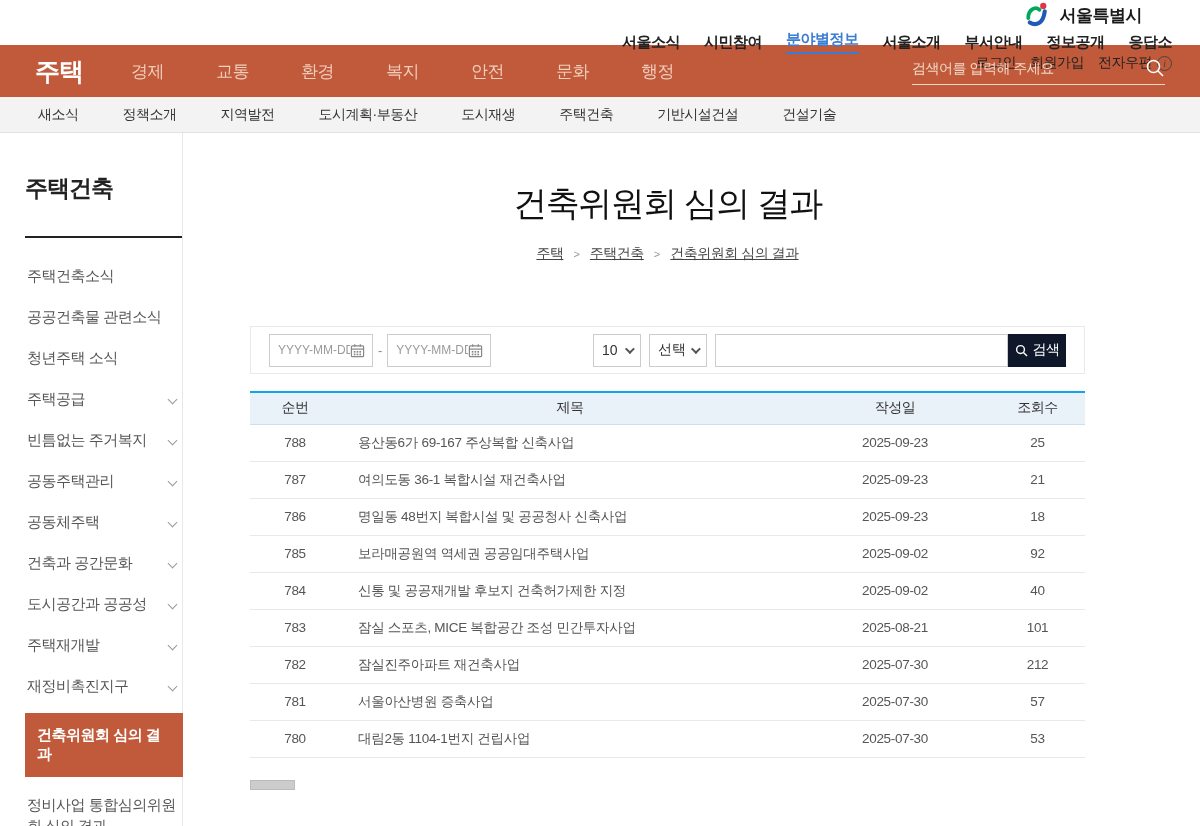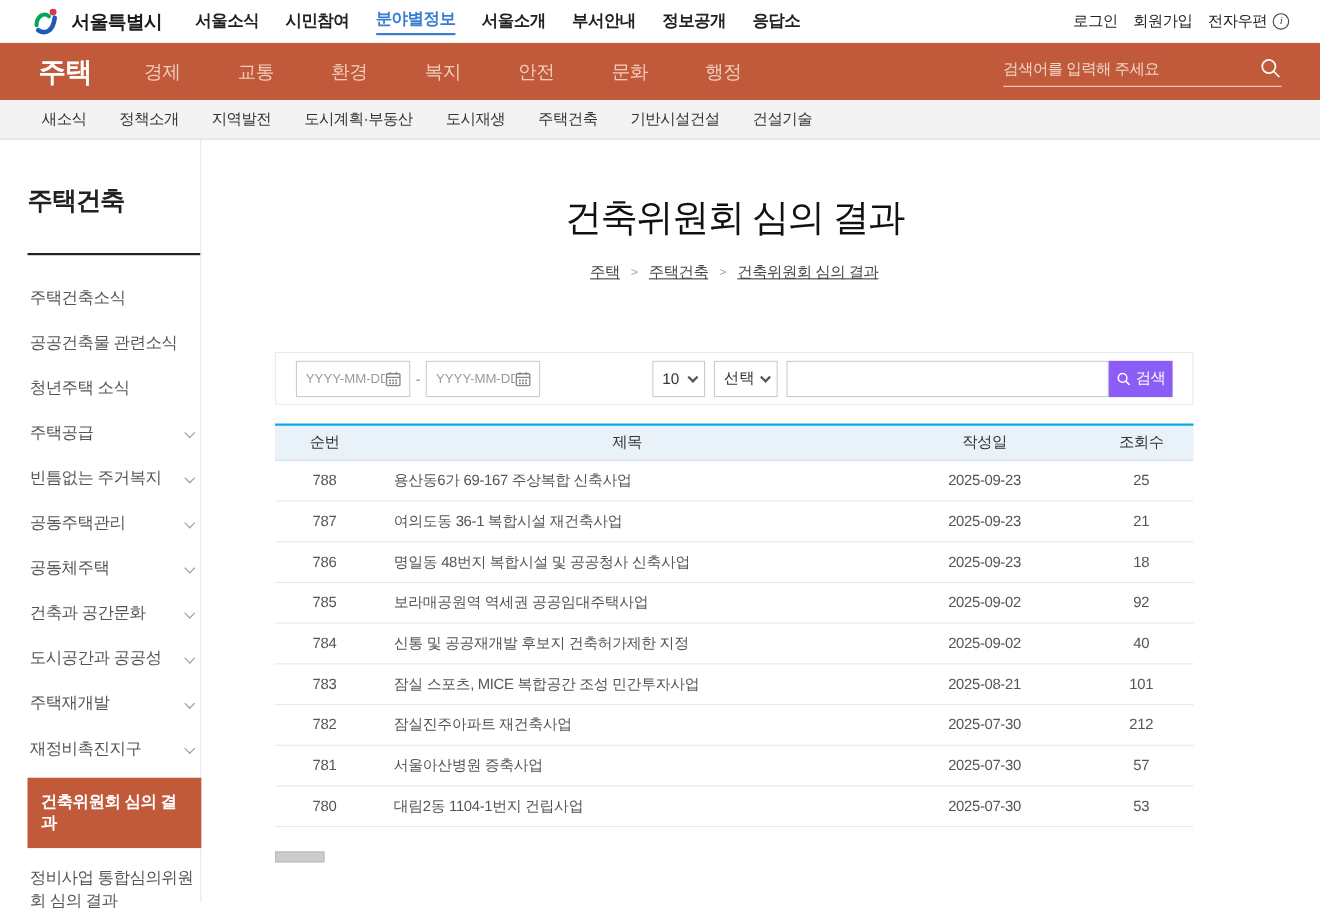--- a/index.html
+++ b/index.html
@@ -1,20 +1,20 @@
 <!DOCTYPE html>
 <html><head>
 <meta charset="utf-8">
 <style>
   * { margin:0; padding:0; box-sizing:border-box; }
   html,body { width:1200px; height:826px; overflow:hidden; background:#fff;
     font-family:"Liberation Sans","DejaVu Sans",sans-serif; }
 
   
-  .utilbar { height:39px; display:flex; align-items:center; padding:0 28px; background:#fff; }
+  .utilbar { height:45px; display:flex; align-items:flex-end; padding:0 28px; background:#fff;flex-direction:column; }
   .logo { display:flex; align-items:center; gap:7px; margin-right:30px; cursor:pointer; }
   .logo-name { font-size:17px; font-weight:700; color:#1a1a1a; letter-spacing:-0.5px; }
   .mainnav { display:flex; align-items:center; gap:24px; }
   .mainnav .mn-item { font-size:15px; font-weight:600; color:#222; cursor:pointer; letter-spacing:-0.5px; }
   .mainnav .mn-item.active { color:#3b7cd3; border-bottom:2px solid #3b7cd3; padding-bottom:3px; }
   .utilright { margin-left:auto; display:flex; align-items:center; gap:14px; }
   .utilright .ut-item { font-size:14px; color:#222; cursor:pointer; letter-spacing:-0.5px; display:flex; align-items:center; gap:5px; }
   .info-circle { width:15px; height:15px; border:1px solid #444; border-radius:50%; display:inline-flex;
     align-items:center; justify-content:center; font-size:10px; color:#444; font-style:italic; font-family:"Liberation Serif",serif; }
 
@@ -24,21 +24,21 @@
   .gnb-menu { display:flex; align-items:center; gap:52px; }
   .gnb-menu .gnb-item { font-size:17px; color:#f0cdbd; cursor:pointer; letter-spacing:-0.5px; }
   .gnb-search { margin-left:auto; width:253px; border-bottom:1px solid #eed7c9; display:flex; align-items:center; padding-bottom:6px; }
   .gnb-search input { flex:1; background:transparent; border:none; outline:none; font-size:14px; color:#000000;
     font-family:"Liberation Sans",sans-serif; letter-spacing:-0.5px; }
   .gnb-search input::placeholder { color:#f0d8ca; }
   .gnb-search .mag { cursor:pointer; }
 
   
   .subnav { height:36px; background:#f3f3f3; border-bottom:1px solid #e2e2e2; display:flex; align-items:center;
-    padding:0 38px; gap:30px; }
+    padding:0 38px; gap:44px; }
   .subnav .sn-item { font-size:14px; color:#333; cursor:pointer; letter-spacing:-0.5px; }
 
   
   .layout { display:flex; height:693px; }
   .sidebar { width:183px; border-right:1px solid #e8e8e8; padding:40px 0 0 25px; flex-shrink:0; }
   .sb-title { font-size:23px; font-weight:700; color:#222; letter-spacing:-1px; }
   .sb-divider { width:157px; border-bottom:2px solid #222; margin:32px 0 18px 0; }
   .sb-item { width:157px; display:flex; align-items:center; justify-content:space-between;
     font-size:15px; color:#555; padding:11px 2px; cursor:pointer; letter-spacing:-0.5px; }
   .chev { width:7px; height:7px; border-right:1px solid #999; border-bottom:1px solid #999;
@@ -63,21 +63,21 @@
   .date-box input::placeholder { color:#9a9a9a; }
   .date-dash { margin:0 5px; color:#888; font-size:13px; }
   .selbox { height:33px; border:1px solid #ccc; background:#fff; display:flex; align-items:center;
     justify-content:space-between; padding:0 8px; font-size:14px; color:#333; cursor:pointer; }
   .selbox .chev-d { width:7px; height:7px; border-right:2px solid #555; border-bottom:2px solid #555;
     transform:rotate(45deg) translateY(-2px); }
   .sel-10 { width:48px; margin-left:auto; }
   .sel-cat { width:58px; margin-left:8px; }
   .kw-input { width:293px; height:33px; border:1px solid #ccc; margin-left:8px; padding:0 8px;
     font-size:13px; outline:none; font-family:"Liberation Sans",sans-serif; }
-  .search-btn { width:58px; height:33px; background:#8b5cf6; color:#fff; border:none; font-size:14px;
+  .search-btn { width:58px; height:33px; background:#0f172a; color:#fff; border:none; font-size:14px;
     display:flex; align-items:center; justify-content:center; gap:5px; cursor:pointer;
     font-family:"Liberation Sans",sans-serif; letter-spacing:-0.5px; }
 
   
   table.board { width:100%; margin-top:17px; border-collapse:collapse; table-layout:fixed; }
   table.board col.c-no { width:90px; } table.board col.c-date { width:190px; } table.board col.c-hit { width:95px; }
   table.board thead th { background:#e9f1f9; border-top:2px solid #0ea5e9; border-bottom:1px solid #cfdded;
     height:32px; font-size:14px; font-weight:500; color:#333; letter-spacing:-0.5px; }
   table.board tbody td { height:37px; border-bottom:1px solid #e8e8e8; font-size:13.5px; color:#555;
     text-align:center; letter-spacing:-0.3px; }

